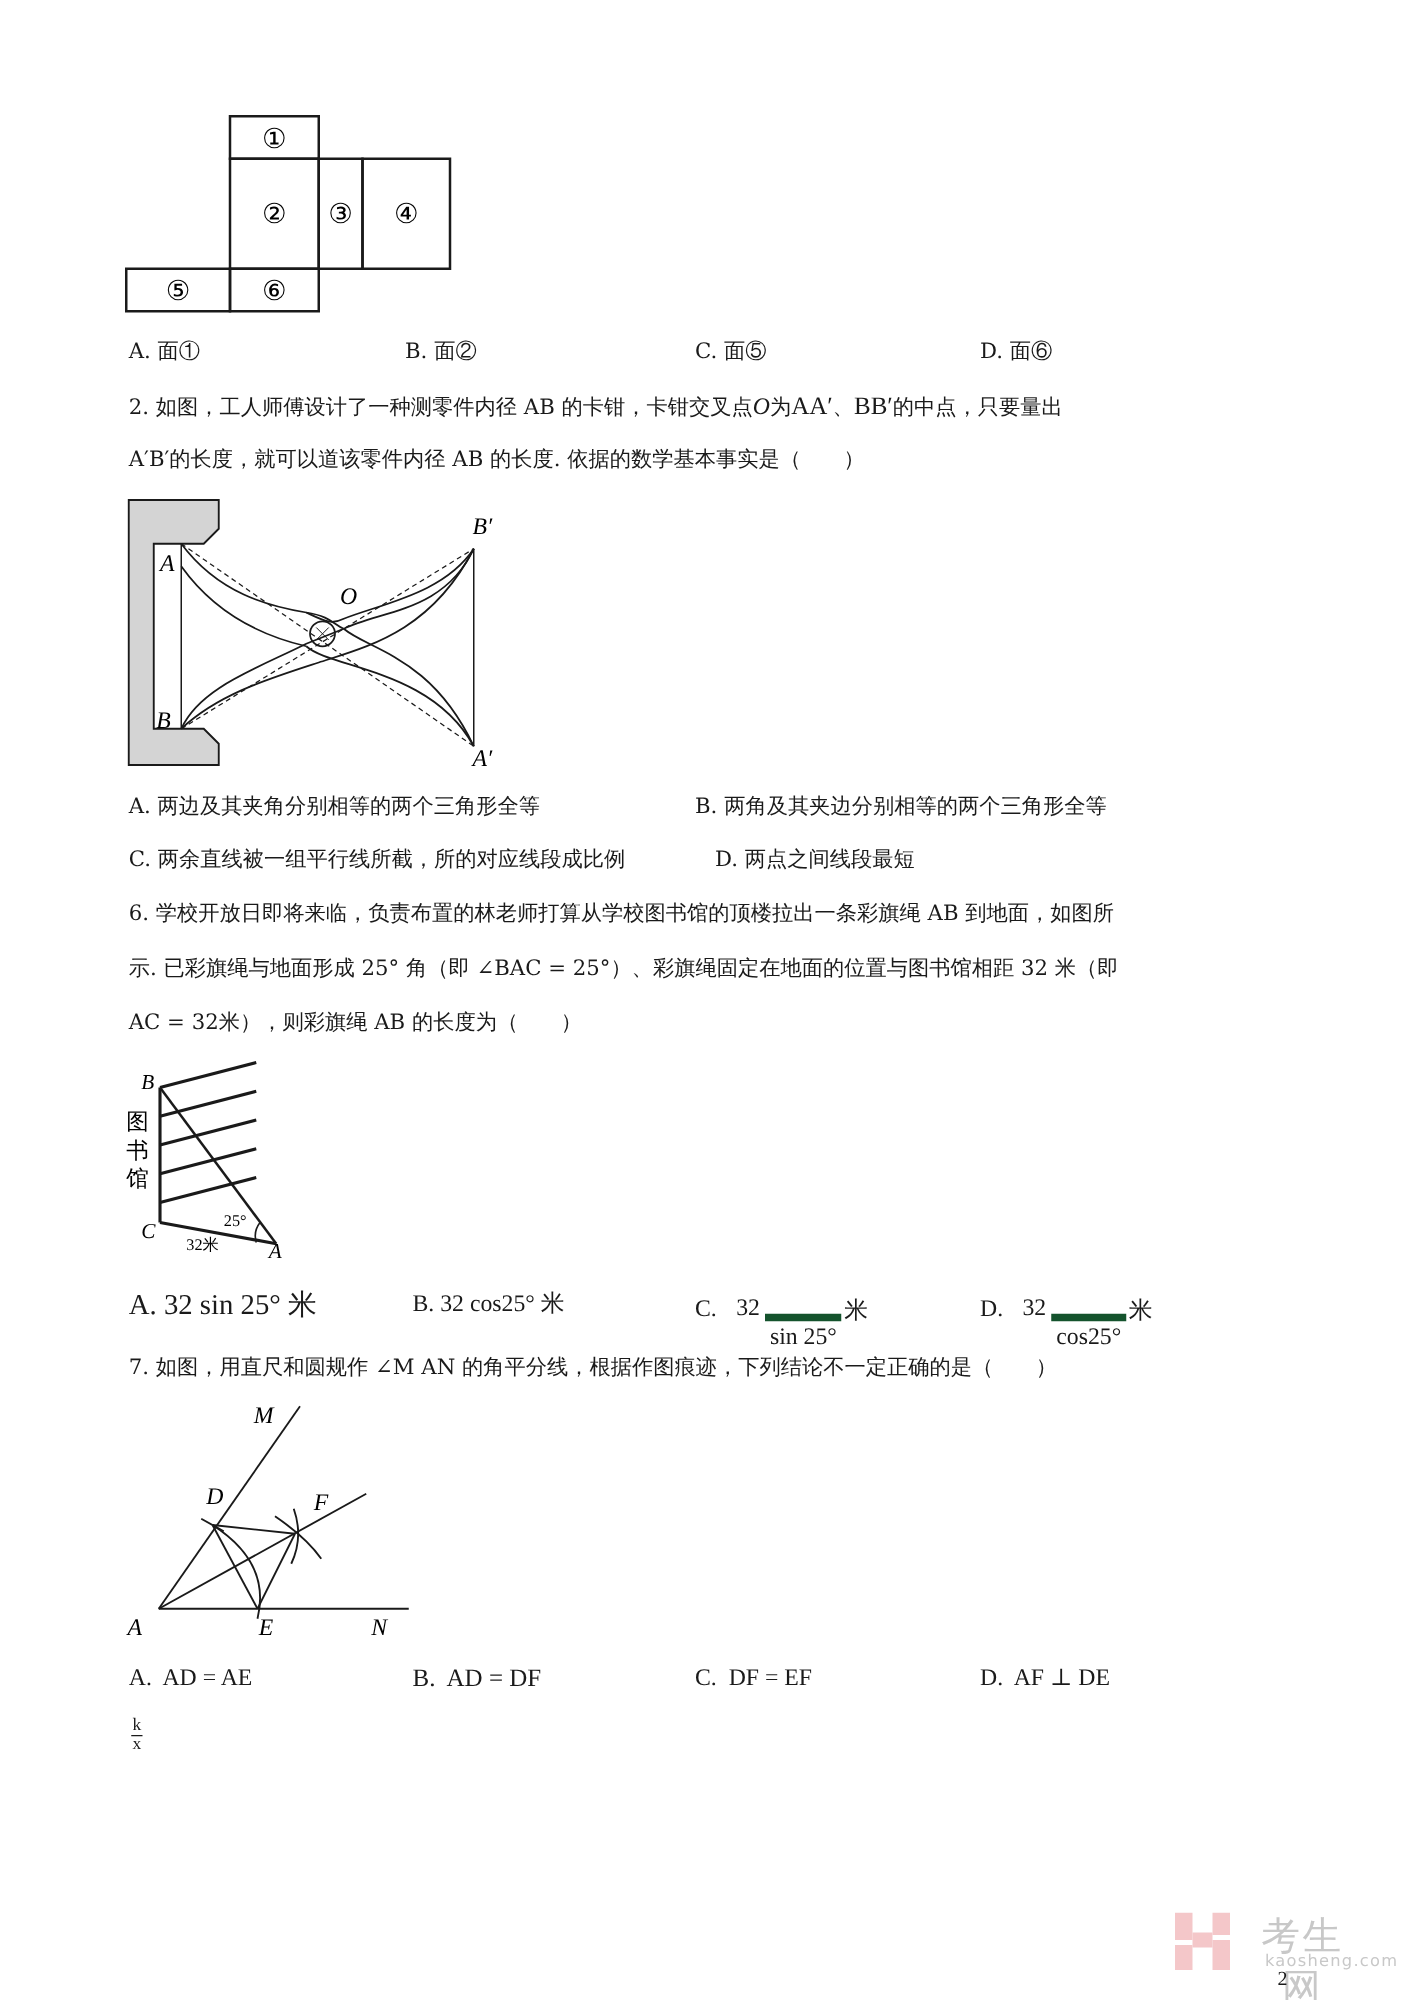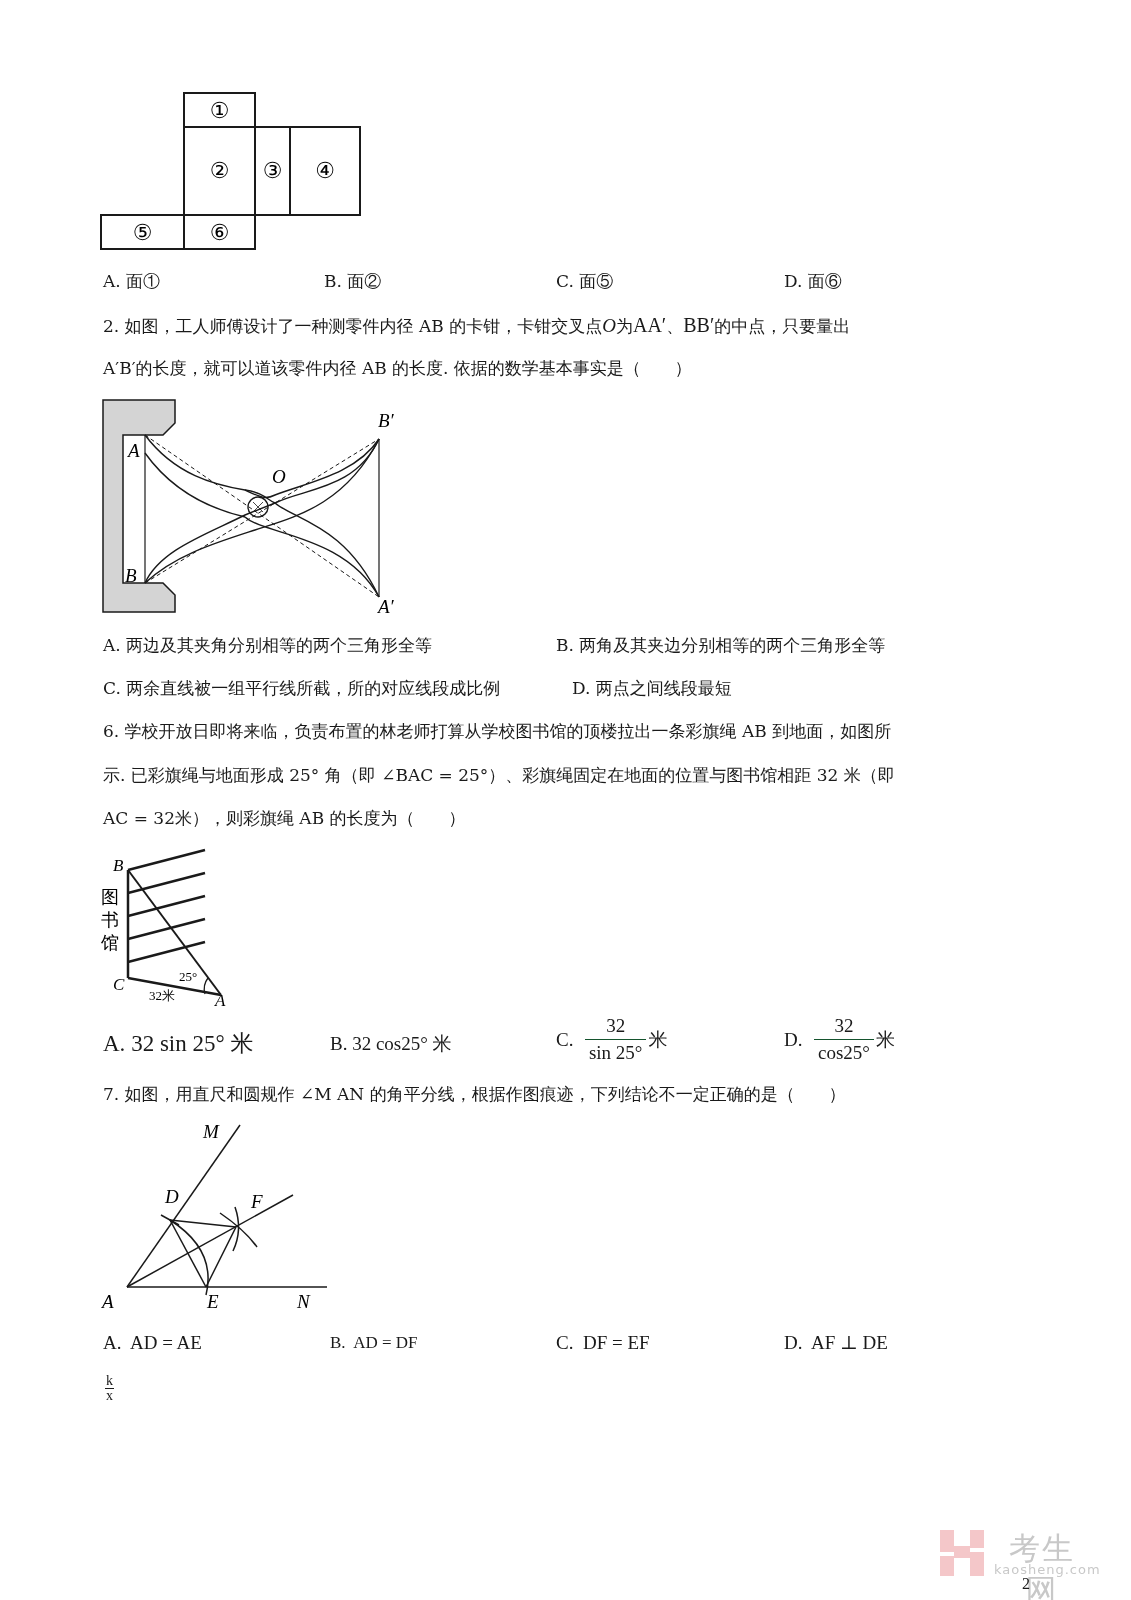--- a/index.html
+++ b/index.html
@@ -7,29 +7,29 @@
     width: 1131px; height: 1600px; position: relative; overflow: hidden;
     font-family: "DejaVu Serif", "Liberation Serif", serif;
     color: #1a1a1a;
   }
   .abs { position: absolute; }
   .line { position: absolute; left: 103px; font-size: 17px; white-space: nowrap; line-height: 22px; }
   .opt { position: absolute; font-size: 17px; white-space: nowrap; line-height: 22px; }
   .math { font-family: "Liberation Serif", "DejaVu Serif", serif; }
   .it { font-style: italic; font-family: "Liberation Serif", serif; }
   svg text { font-family: "Liberation Serif", "DejaVu Serif", serif; }
-  .frac { display: inline-flex; flex-direction: column; align-items: center; vertical-align: middle; margin: 0 2px; font-family: "Liberation Serif", serif; }
+  .frac { display: inline-flex; flex-direction: row; align-items: center; vertical-align: middle; margin: 0 2px; font-family: "Liberation Serif", serif; }
   .frac .num { padding: 0 4px 2px; line-height: 22px; }
-  .frac .den { border-top: 1px solid #14532d; padding: 2px 4px 0; line-height: 22px; }
+  .frac .den { border-top: 6px solid #14532d; padding: 2px 4px 0; line-height: 22px; margin-top: 36px; }
   .sfrac { display: inline-flex; flex-direction: column; align-items: center; vertical-align: middle; font-size: 14px; font-family: "Liberation Serif", serif; margin: 0 2px; }
   .sfrac .num { line-height: 14px; padding: 0 1px; }
   .sfrac .den { border-top: 1px solid #1a1a1a; line-height: 14px; padding: 0 1px; }
   .watermark { position: absolute; left: 940px; top: 1528px; width: 150px; height: 52px; text-align: center; }
   .wm-text { position: absolute; left: 54px; top: 0; font-size: 31px; color: #c8c8c8; font-family: "DejaVu Sans", sans-serif; letter-spacing: 2px; }
-  .wm-sub { position: absolute; left: 54px; top: 34px; font-size: 13px; color: #c8c8c8; font-family: "DejaVu Sans", sans-serif; letter-spacing: 1px; }
+  .wm-sub { position: absolute; left: 72px; top: 34px; font-size: 13px; color: #c8c8c8; font-family: "DejaVu Sans", sans-serif; letter-spacing: 1px; }
   .page-num { position: absolute; left: 1022px; top: 1575px; font-size: 16px; font-family: "Liberation Serif", serif; }
 </style>
 </head>
 <body>
 
 <svg class="abs" style="left:95px;top:88px" width="275" height="165" viewBox="0 0 275 165">
   <g fill="none" stroke="#1a1a1a" stroke-width="2">
     <rect x="89" y="5" width="71" height="34"></rect>
     <rect x="89" y="39" width="71" height="88"></rect>
     <rect x="160" y="39" width="35" height="88"></rect>
@@ -157,21 +157,21 @@
     <text x="108" y="23">M</text>
     <text x="70" y="88">D</text>
     <text x="156" y="93">F</text>
     <text x="7" y="193">A</text>
     <text x="112" y="193">E</text>
     <text x="202" y="193">N</text>
   </g>
 </svg>
 
 <div class="opt math" style="left:103px;top:1332px;font-size:19px"><span>A.</span>&nbsp; <span>AD = AE</span></div>
-<div class="opt math" style="left:330px;top:1332px;font-size:17px"><span>B.</span>&nbsp; <span>AD = DF</span></div>
+<div class="opt math" style="left:330px;top:1332px;font-size:20px"><span>B.</span>&nbsp; <span>AD = DF</span></div>
 <div class="opt math" style="left:556px;top:1332px;font-size:19px"><span>C.</span>&nbsp; <span>DF = EF</span></div>
 <div class="opt math" style="left:784px;top:1332px;font-size:19px"><span>D.</span>&nbsp; <span>AF ⊥ DE</span></div>
 
 <div class="line" style="top:1374px;line-height:normal">
   <span class="sfrac">
       <span class="num">k</span>
       <span class="den">x</span>
     </span>
 </div>
 

